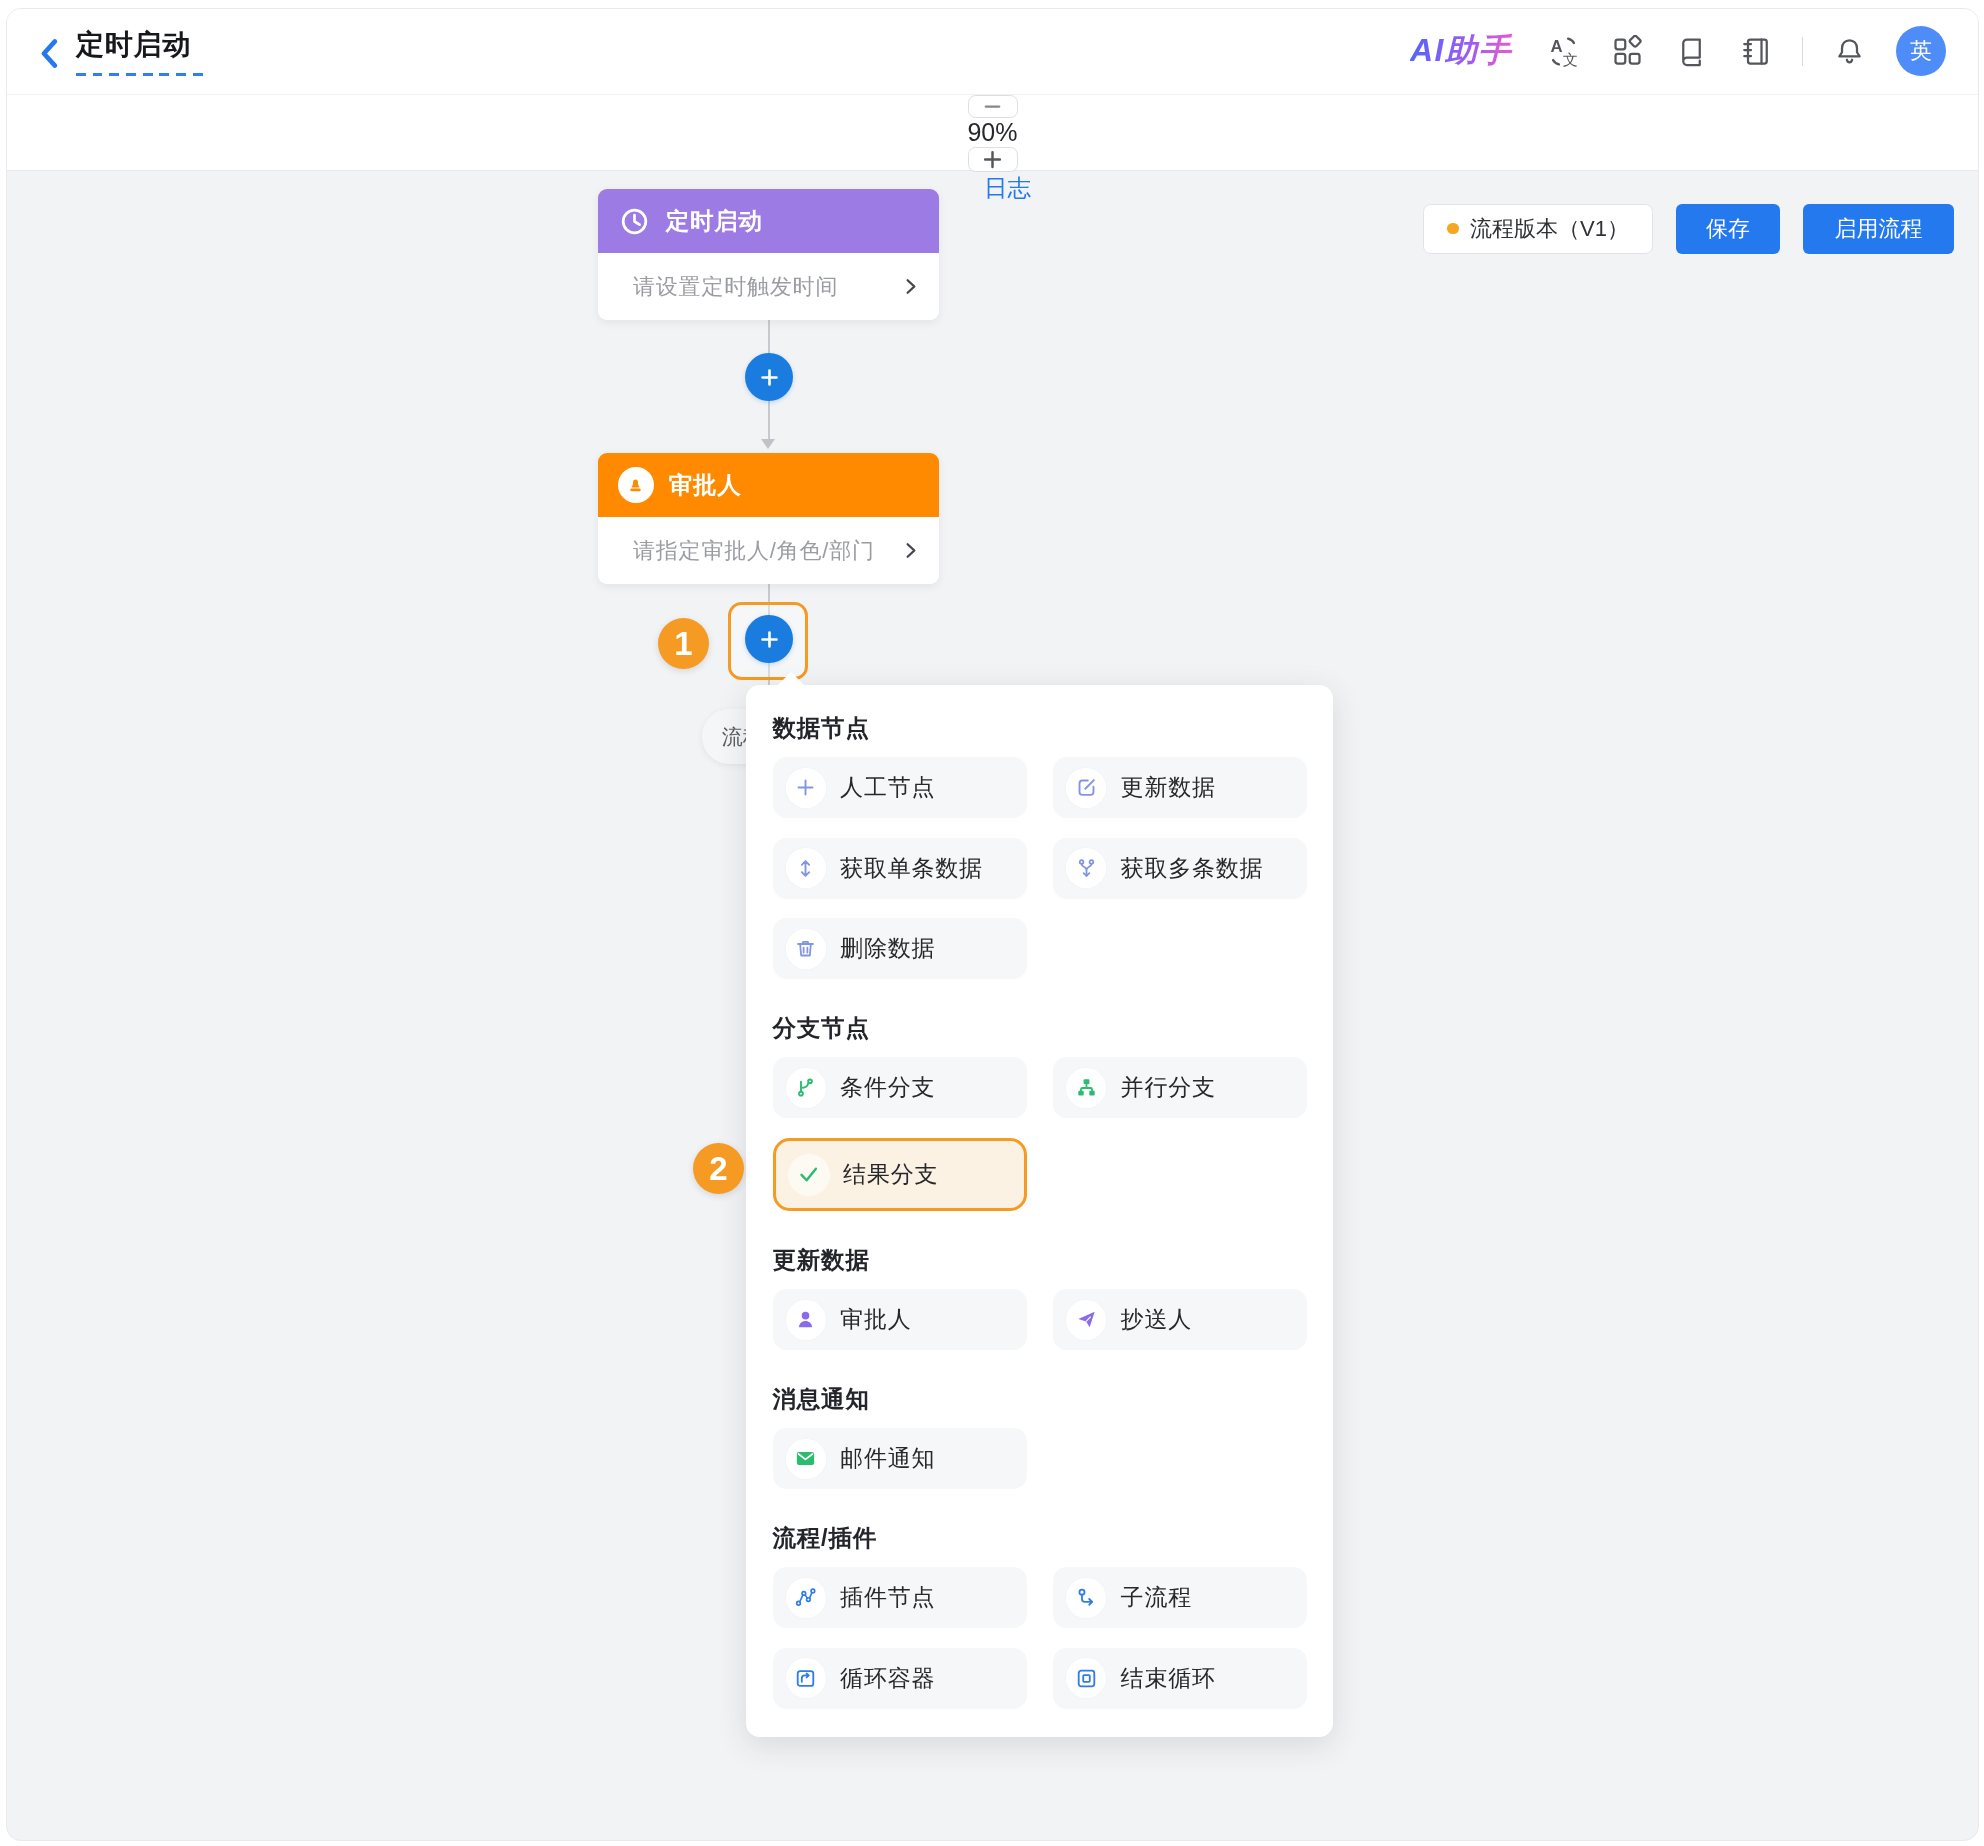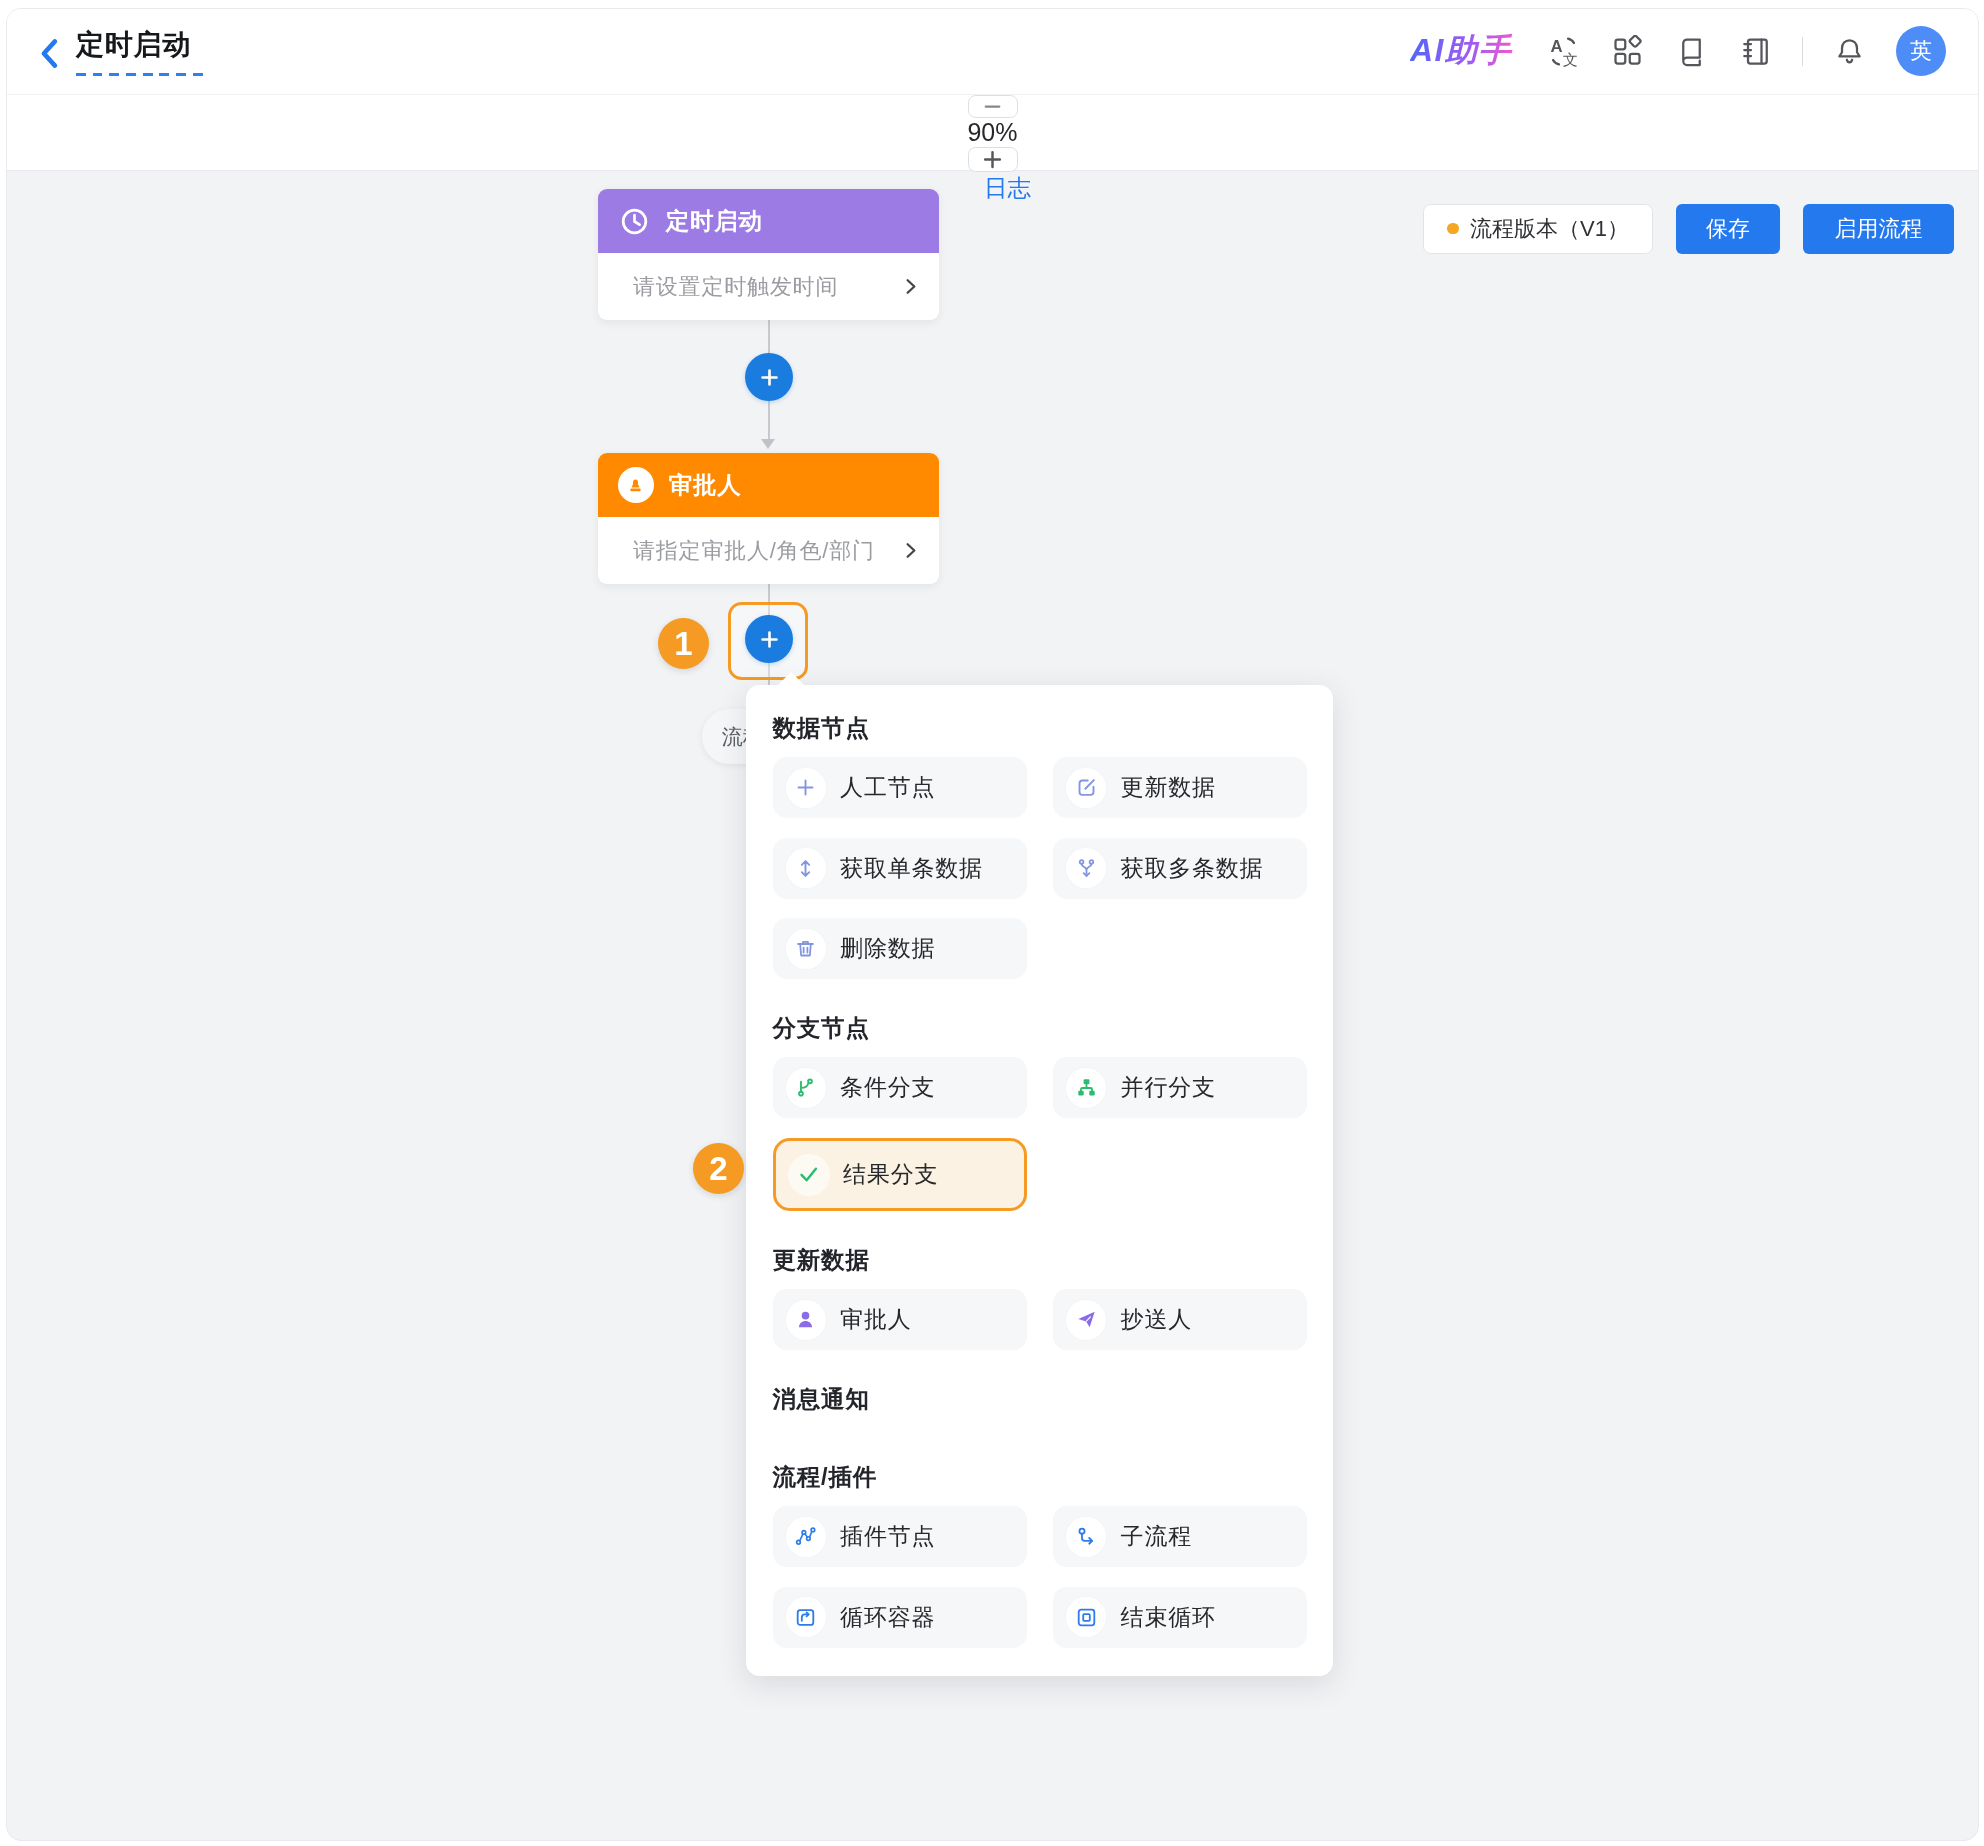--- a/index.html
+++ b/index.html
@@ -349,20 +349,29 @@
             </svg>
           </span>
           <span class="mi-label">抄送人</span>
         </div>
       </div>
     </div>
 
     <div class="menu-section">
       <div class="sec-title">消息通知</div>
       <div class="menu-grid">
+        <div class="menu-item">
+          <span class="mi-circle c-green">
+            <svg width="23" height="23" viewBox="0 0 28 28">
+              <rect x="3.5" y="6" width="21" height="16" rx="2.5" fill="currentColor"></rect>
+              <path d="M5.5 8.5 14 15l8.5-6.5" fill="none" stroke="#fff" stroke-width="2" stroke-linecap="round" stroke-linejoin="round"></path>
+            </svg>
+          </span>
+          <span class="mi-label">邮件通知</span>
+        </div>
       </div>
     </div>
 
     <div class="menu-section">
       <div class="sec-title">流程/插件</div>
       <div class="menu-grid">
         <div class="menu-item">
           <span class="mi-circle c-blue">
             <svg width="23" height="23" viewBox="0 0 28 28" fill="none" stroke="currentColor" stroke-width="2" stroke-linecap="round">
               <circle cx="5.5" cy="21" r="2.2"></circle>

